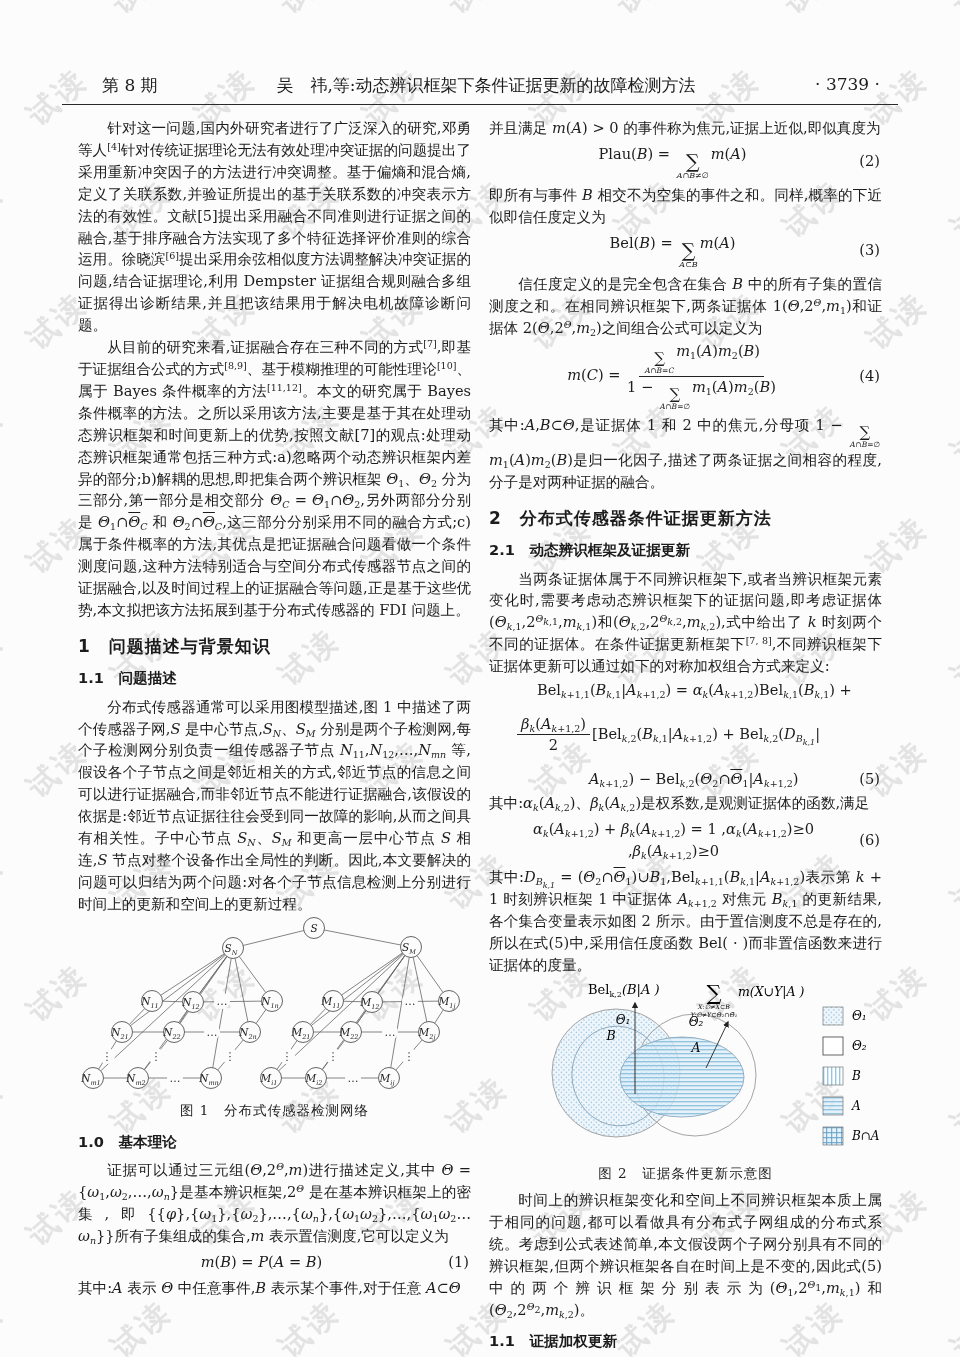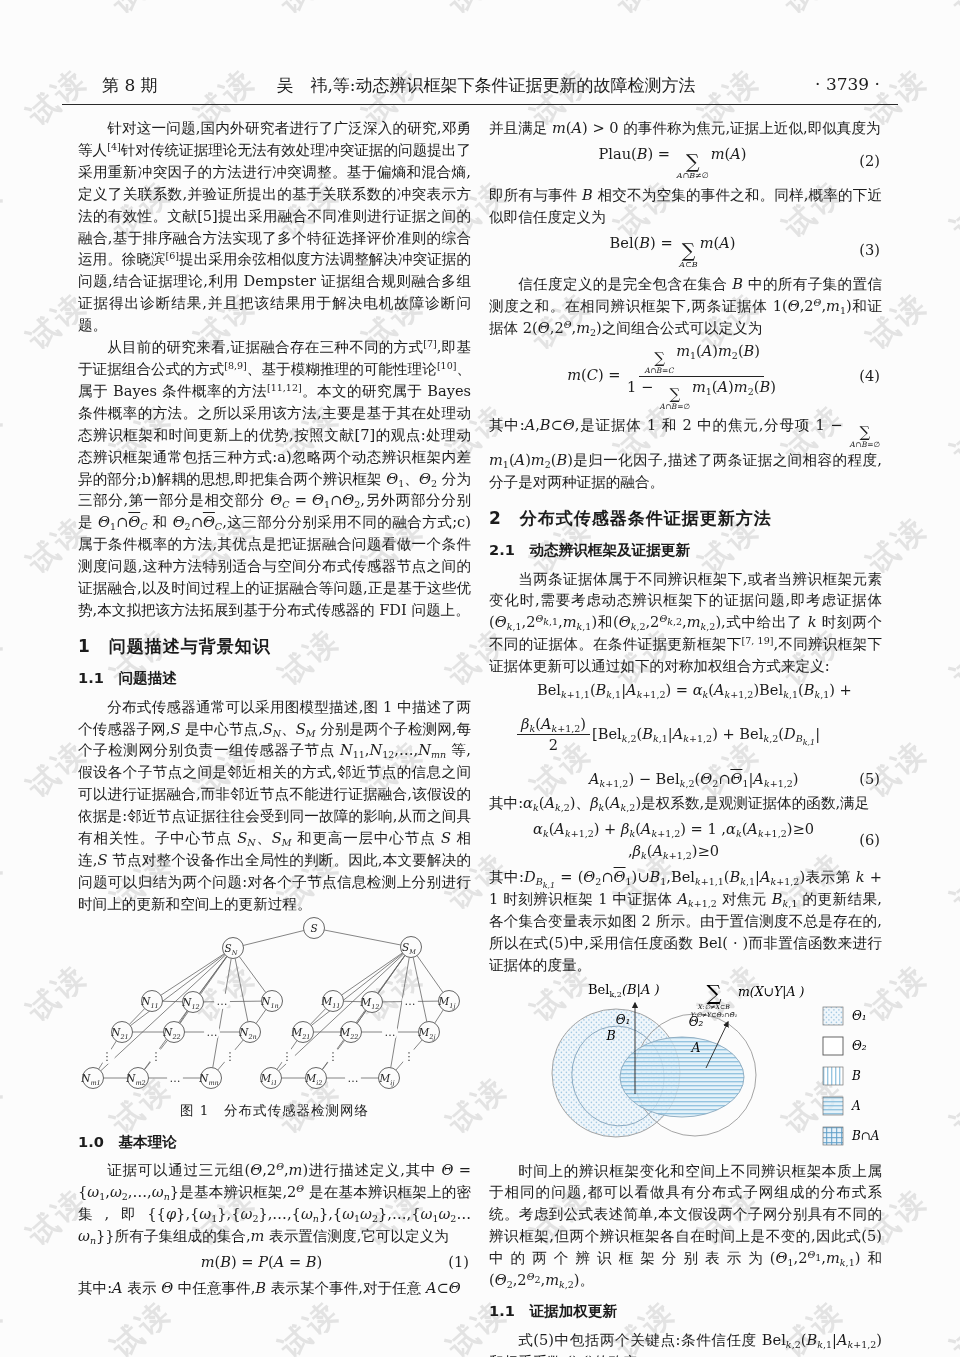--- a/index.html
+++ b/index.html
@@ -311,21 +311,21 @@
               </span><i>m</i><sub>1</sub>(<i>A</i>)<i>m</i><sub>2</sub>(<i>B</i>)</span>
           </span></span>
       <span class="tag">(4)</span>
     </div>
     <p class="p noind">其中:<i>A</i>,<i>B</i>⊂<i>Θ</i>,是证据体 1 和 2 中的焦元,分母项 1 − <span class="sum sm">
           <span class="sg">∑</span>
           <span class="lm"><i>A</i>∩<i>B</i>=∅</span>
         </span><i>m</i><sub>1</sub>(<i>A</i>)<i>m</i><sub>2</sub>(<i>B</i>)是归一化因子,描述了两条证据之间相容的程度,分子是对两种证据的融合。</p>
     <div class="h1">2　分布式传感器条件证据更新方法</div>
     <div class="h2">2.1　动态辨识框架及证据更新</div>
-    <p class="p">当两条证据体属于不同辨识框架下,或者当辨识框架元素变化时,需要考虑动态辨识框架下的证据问题,即考虑证据体(<i>Θ</i><sub><i>k</i>,1</sub>,2<sup><i>Θ</i><sub><i>k</i>,1</sub></sup>,<i>m</i><sub><i>k</i>,1</sub>)和(<i>Θ</i><sub><i>k</i>,2</sub>,2<sup><i>Θ</i><sub><i>k</i>,2</sub></sup>,<i>m</i><sub><i>k</i>,2</sub>),式中给出了 <i>k</i> 时刻两个不同的证据体。在条件证据更新框架下<sup>[7, 19]</sup>,不同辨识框架下证据体更新可以通过如下的对称加权组合方式来定义:</p>
+    <p class="p">当两条证据体属于不同辨识框架下,或者当辨识框架元素变化时,需要考虑动态辨识框架下的证据问题,即考虑证据体(<i>Θ</i><sub><i>k</i>,1</sub>,2<sup><i>Θ</i><sub><i>k</i>,1</sub></sup>,<i>m</i><sub><i>k</i>,1</sub>)和(<i>Θ</i><sub><i>k</i>,2</sub>,2<sup><i>Θ</i><sub><i>k</i>,2</sub></sup>,<i>m</i><sub><i>k</i>,2</sub>),式中给出了 <i>k</i> 时刻两个不同的证据体。在条件证据更新框架下<sup>[7, 8]</sup>,不同辨识框架下证据体更新可以通过如下的对称加权组合方式来定义:</p>
     <div class="fml5">
       <div class="l l1">Bel<sub><i>k</i>+1,1</sub>(<i>B</i><sub><i>k</i>,1</sub>|<i>A</i><sub><i>k</i>+1,2</sub>) = <i>α<sub>k</sub></i>(<i>A</i><sub><i>k</i>+1,2</sub>)Bel<sub><i>k</i>,1</sub>(<i>B</i><sub><i>k</i>,1</sub>) +</div>
       <div class="l l2"><span class="frac">
             <span class="num"><i>β<sub>k</sub></i>(<i>A</i><sub><i>k</i>+1,2</sub>)</span>
             <span class="den">2</span>
           </span>[Bel<sub><i>k</i>,2</sub>(<i>B</i><sub><i>k</i>,1</sub>|<i>A</i><sub><i>k</i>+1,2</sub>) + Bel<sub><i>k</i>,2</sub>(<i>D</i><sub><i>B<sub>k,1</sub></i></sub>|</div>
       <div class="l l3">
         <span><i>A</i><sub><i>k</i>+1,2</sub>) − Bel<sub><i>k</i>,2</sub>(<i>Θ</i><sub>2</sub>∩<i class="ov">Θ</i><sub>1</sub>|<i>A</i><sub><i>k</i>+1,2</sub>)</span>
         <span class="tag">(5)</span>
       </div>
@@ -383,20 +383,21 @@
           <rect x="333" y="61" width="20" height="18" fill="#ffffff" stroke="#555" stroke-width="0.9"></rect>
           <text x="362" y="74" font-size="12" font-style="italic">Θ₂</text>
           <rect x="333" y="91" width="20" height="18" fill="url(#pvlines)" stroke="#777" stroke-width="0.7"></rect>
           <text x="362" y="104" font-size="12" font-style="italic">B</text>
           <rect x="333" y="121" width="20" height="18" fill="url(#phlines)" stroke="#777" stroke-width="0.7"></rect>
           <text x="362" y="134" font-size="12" font-style="italic">A</text>
           <rect x="333" y="151" width="20" height="18" fill="url(#pgrid)" stroke="#777" stroke-width="0.7"></rect>
           <text x="362" y="164" font-size="12" font-style="italic">B∩A</text>
         </g>
       </svg>
+      <div class="cap">图 2　证据条件更新示意图</div>
     </div>
 
     <p class="p">时间上的辨识框架变化和空间上不同辨识框架本质上属于相同的问题,都可以看做具有分布式子网组成的分布式系统。考虑到公式表述简单,本文假设两个子网分别具有不同的辨识框架,但两个辨识框架各自在时间上是不变的,因此式(5)中的两个辨识框架分别表示为(<i>Θ</i><sub>1</sub>,2<sup><i>Θ</i><sub>1</sub></sup>,<i>m</i><sub><i>k</i>,1</sub>)和(<i>Θ</i><sub>2</sub>,2<sup><i>Θ</i><sub>2</sub></sup>,<i>m</i><sub><i>k</i>,2</sub>)。</p>
     <div class="h2">1.1　证据加权更新</div>
     <p class="p">式(5)中包括两个关键点:条件信任度 Bel<sub><i>k</i>,2</sub>(<i>B</i><sub><i>k</i>,1</sub>|<i>A</i><sub><i>k</i>+1,2</sub>)和权重系数 (),()的确定。</p>
 
   </div>
 </div>
 
 </body></html>

